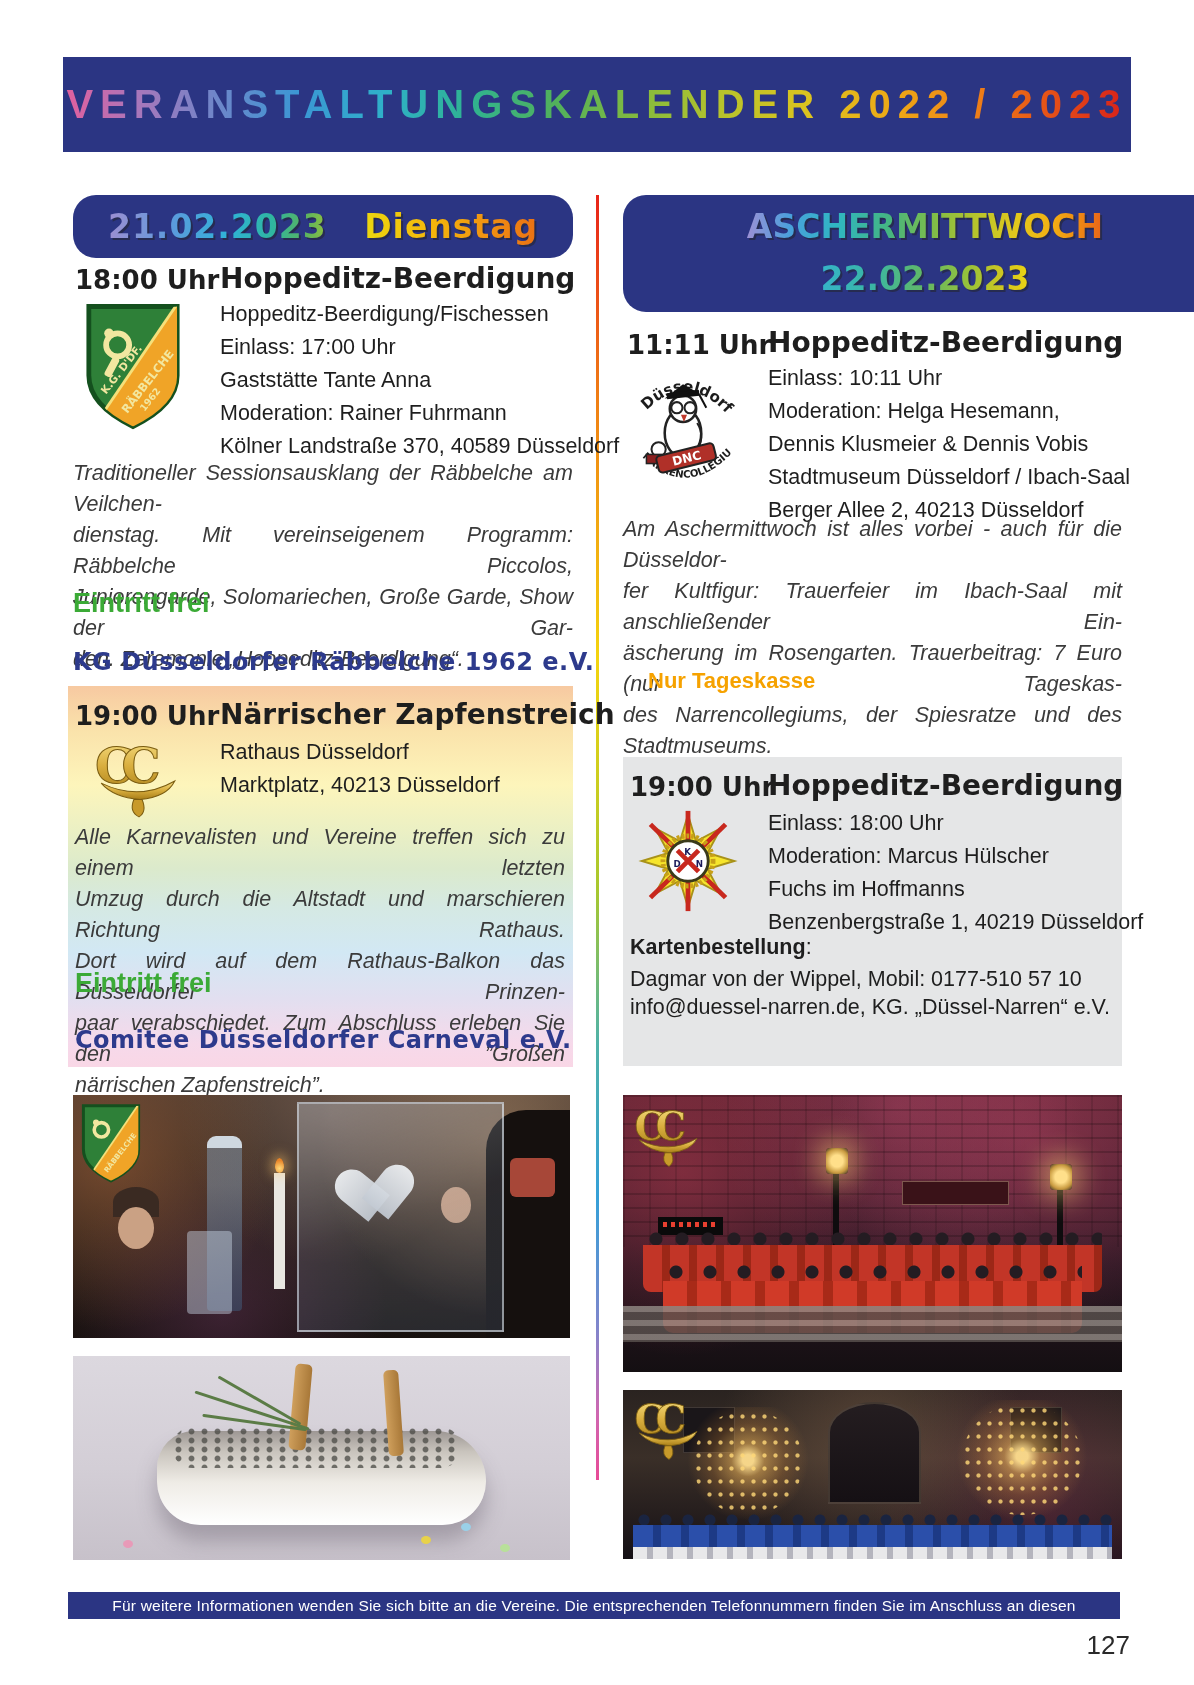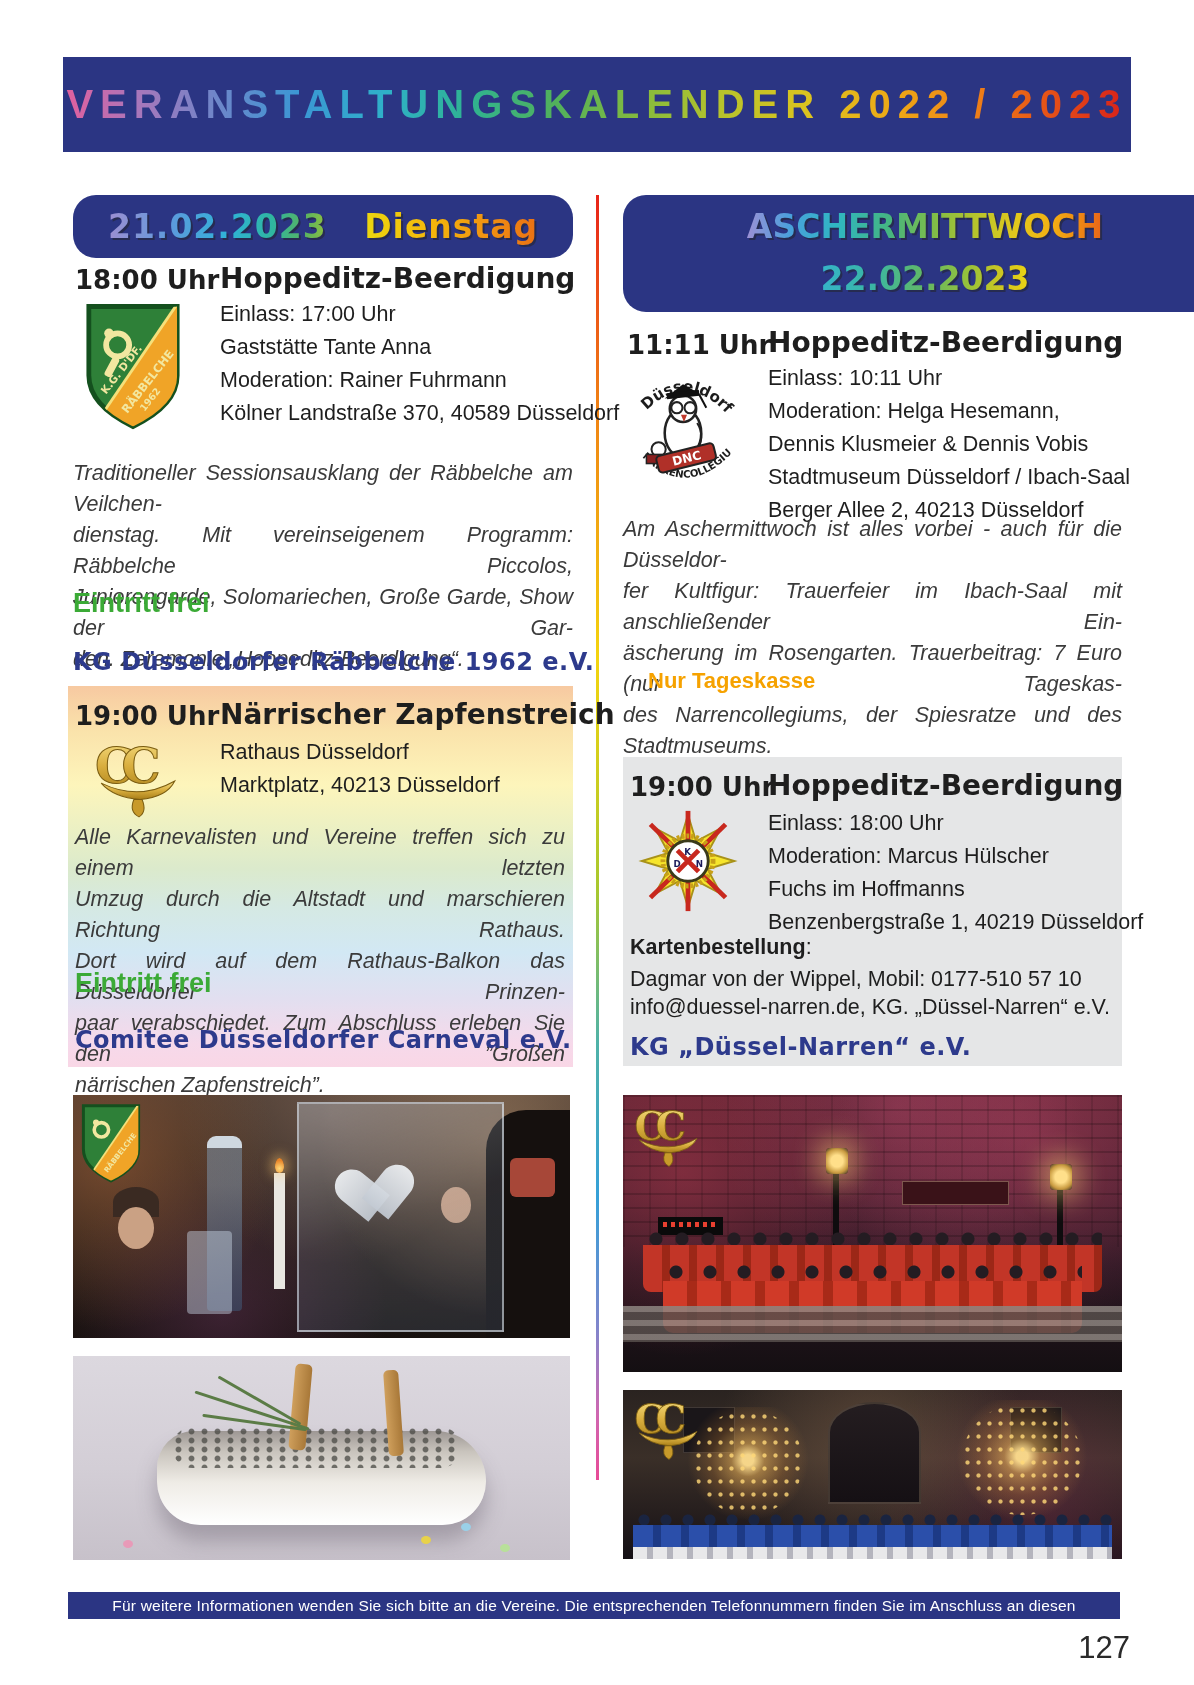--- a/index.html
+++ b/index.html
@@ -35,21 +35,21 @@
   .club{font-family:"DejaVu Sans",sans-serif;font-weight:bold;font-size:24px;color:#2D3A8C;letter-spacing:.5px;white-space:nowrap;}
   .note{font-size:22px;font-weight:bold;color:#F6A200;}
   .bookl{font-size:21.5px;line-height:28px;color:#1e1e1e;}
 
   .gradbox{background:linear-gradient(180deg,#F7C9A1 0%,#FAE3AB 12%,#FDF5BB 26%,#EBF0C4 38%,
            #DBEACC 48%,#D5E9E3 58%,#D2E8F4 70%,#E2DFF0 82%,#F6D9EA 94%,#F9D7E6 100%);}
   .graybox{background:#E5E6E7;}
   .divider{background:linear-gradient(180deg,#e8231a 0%,#f07f14 16%,#f4d40e 36%,#a8c82e 54%,
            #4fb2a8 66%,#35a0d8 78%,#7f86cc 88%,#d066b0 95%,#e84a96 100%);}
   .footerbar{color:#fff;text-align:center;font-size:15.5px;line-height:27px;letter-spacing:.2px;}
-  .pagenum{font-size:31px;color:#2a2a2a;text-align:right;}
+  .pagenum{font-size:26px;color:#2a2a2a;text-align:right;}
 
   
   .photo{position:absolute;overflow:hidden;background:#111;}
   .photo .abs{position:absolute;}
 
   .lp1{background:
     radial-gradient(circle at 85% 18%, rgba(205,165,125,.45), transparent 38%),
     radial-gradient(circle at 8% 28%, rgba(155,92,52,.6), transparent 34%),
     radial-gradient(circle at 52% 8%, rgba(130,105,92,.5), transparent 44%),
     radial-gradient(circle at 30% 90%, rgba(120,60,110,.35), transparent 40%),
@@ -134,20 +134,21 @@
 
   <div class="abs bluebar datebanner comic" style="left:73px;top:195px;width:500px;height:63px;line-height:63px;">
     <span class="grad g-ldate shadowed">21.02.2023</span>
     <span>&nbsp;</span>
     <span class="grad g-lday shadowed">Dienstag</span>
   </div>
 
   <div class="abs etime" style="left:75px;top:265px;">18:00 Uhr</div>
   <div class="abs etitle" style="left:220px;top:262px;">Hoppeditz-Beerdigung</div>
   <div class="abs details" style="left:220px;top:298px;">
+    <div>Hoppeditz-Beerdigung/Fischessen</div>
     <div>Einlass: 17:00 Uhr</div>
     <div>Gaststätte Tante Anna</div>
     <div>Moderation: Rainer Fuhrmann</div>
     <div>Kölner Landstraße 370, 40589 Düsseldorf</div>
   </div>
 
   <div class="abs" style="left:85px;top:302px;">
     <svg width="96" height="128" viewBox="0 0 100 132">
       <defs>
           <clipPath id="sh1">
@@ -337,21 +338,20 @@
         <text x="63" y="64" font-size="9" font-weight="bold" fill="#1a1a5a" font-family="DejaVu Sans">N</text>
       </svg>
     </div>
     <div class="abs" style="left:7px;top:178px;font-size:21.5px;">
       <span style="font-weight:bold;">Kartenbestellung</span><span>:</span>
     </div>
     <div class="abs bookl" style="left:7px;top:208px;">
       <div>Dagmar von der Wippel, Mobil: 0177-510 57 10</div>
       <div>info@duessel-narren.de, KG. „Düssel-Narren“ e.V.</div>
     </div>
-    <div class="abs club" style="left:7px;top:276px;">KG „Düssel-Narren“ e.V.</div>
   </div>
 
   <div class="photo rp1" style="left:623px;top:1095px;width:499px;height:277px;">
     <div class="abs rp1-bricks"></div>
     <div class="abs rp1-sign"></div>
     <div class="abs lamp-pole" style="left:42%;top:26%;height:46%;"></div>
     <div class="abs lamp-head" style="left:40.6%;top:19%;"></div>
     <div class="abs lamp-pole" style="left:87%;top:32%;height:40%;"></div>
     <div class="abs lamp-head" style="left:85.6%;top:25%;"></div>
     <div class="abs rp1-clock"></div>

